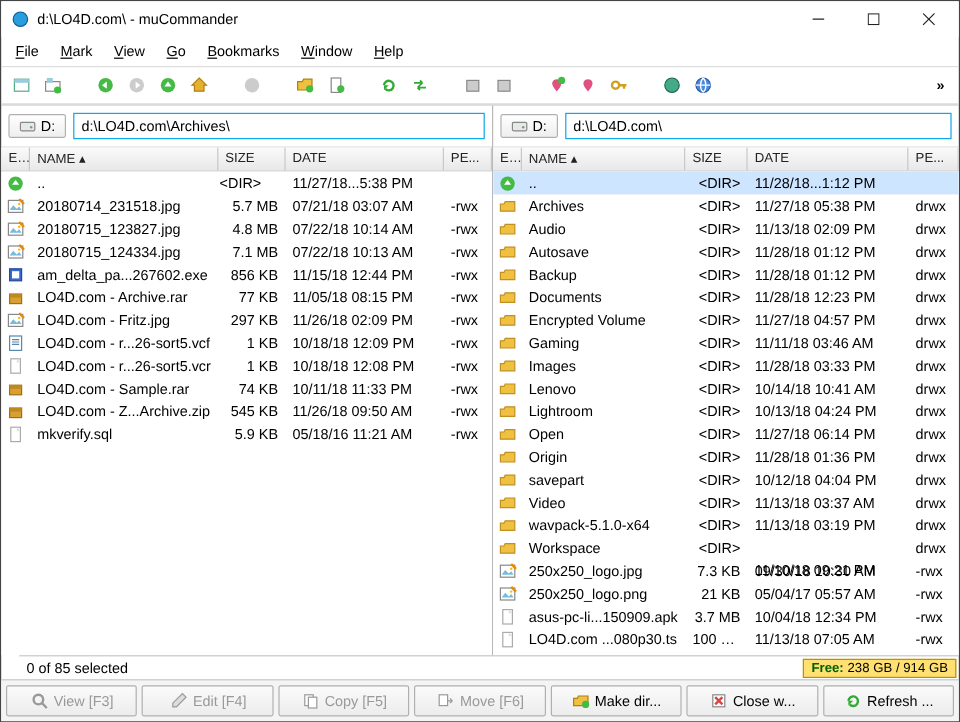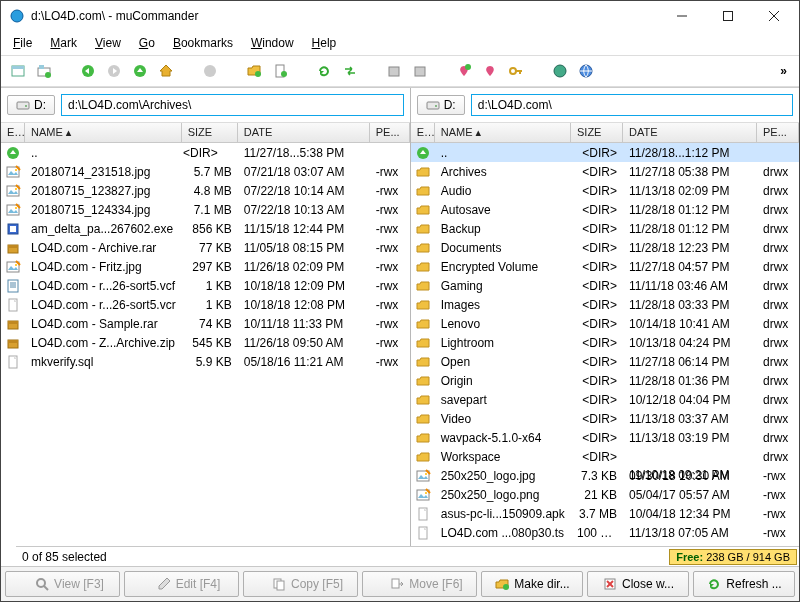--- a/index.html
+++ b/index.html
@@ -159,21 +159,21 @@
   padding: 4px 2px;
   border: 1px solid #b0b0b0;
   background: linear-gradient(#fbfbfb,#ececec);
   border-radius: 2px;
   cursor: pointer;
   font-size: 12px;
   color: #555;
   overflow: hidden;
   white-space: nowrap;
 }
-.fbtn.disabled { color: #999; padding-left: 15px; }
+.fbtn.disabled { color: #999; }
 .fbtn.active { color: #000; }
 
 
 svg { display: block; }
 .watermark {
   position: absolute;
   right: 14px;
   bottom: 36px;
   color: rgba(0,0,0,0.12);
   font-size: 18px;

